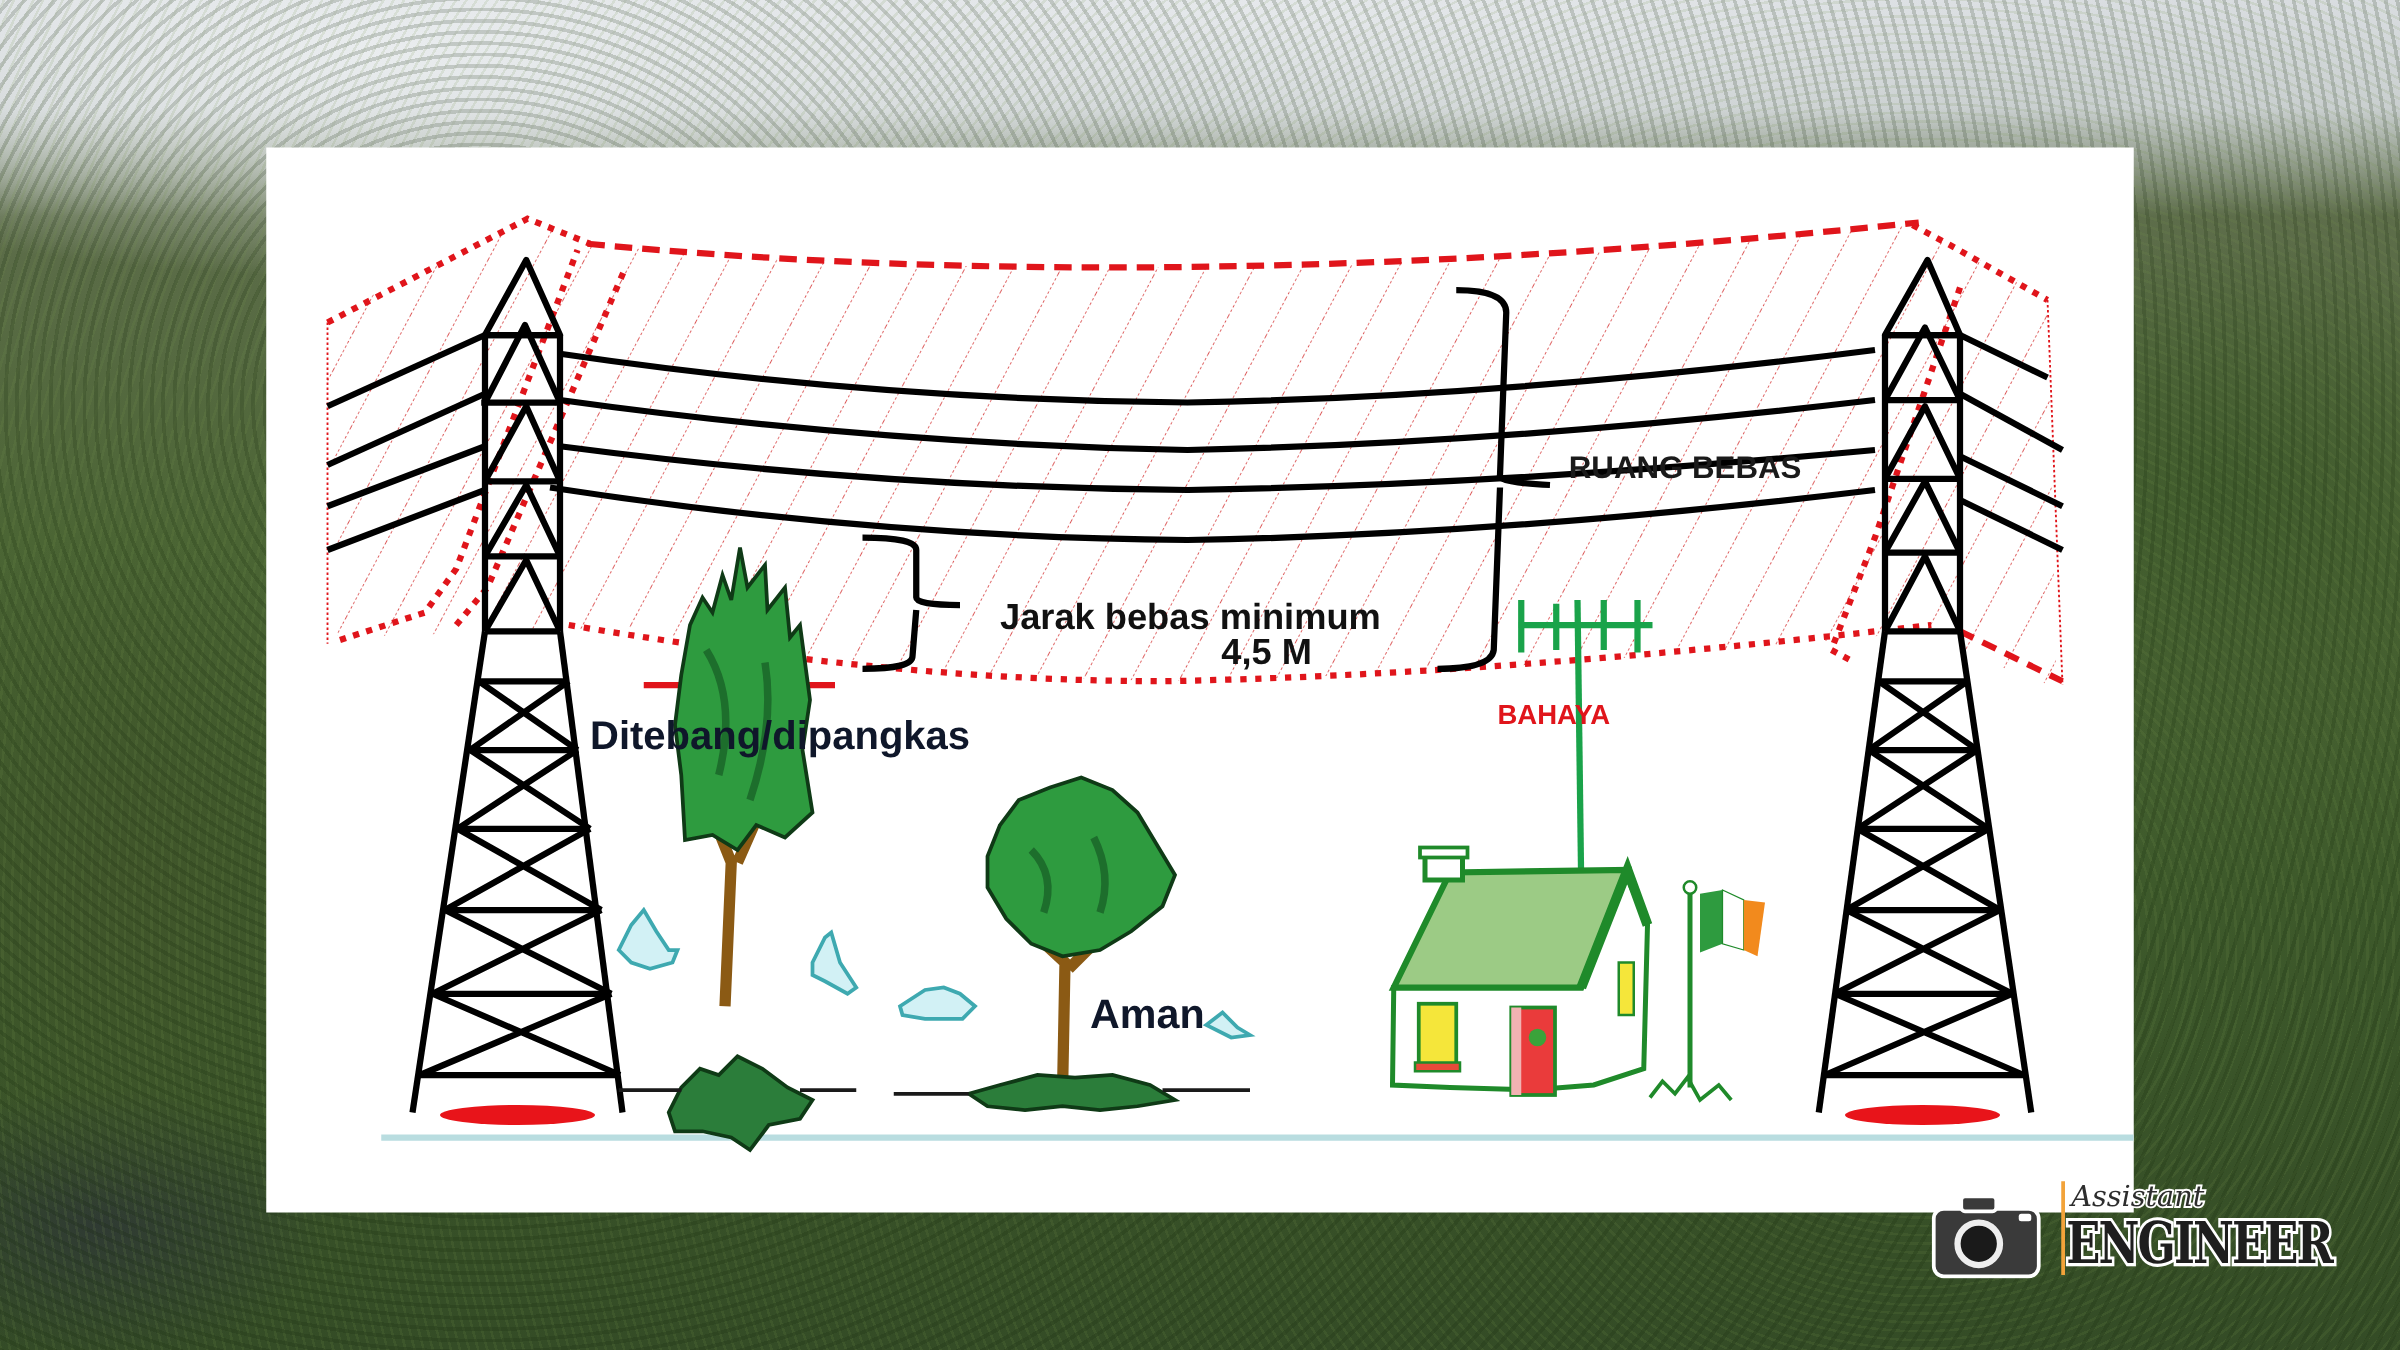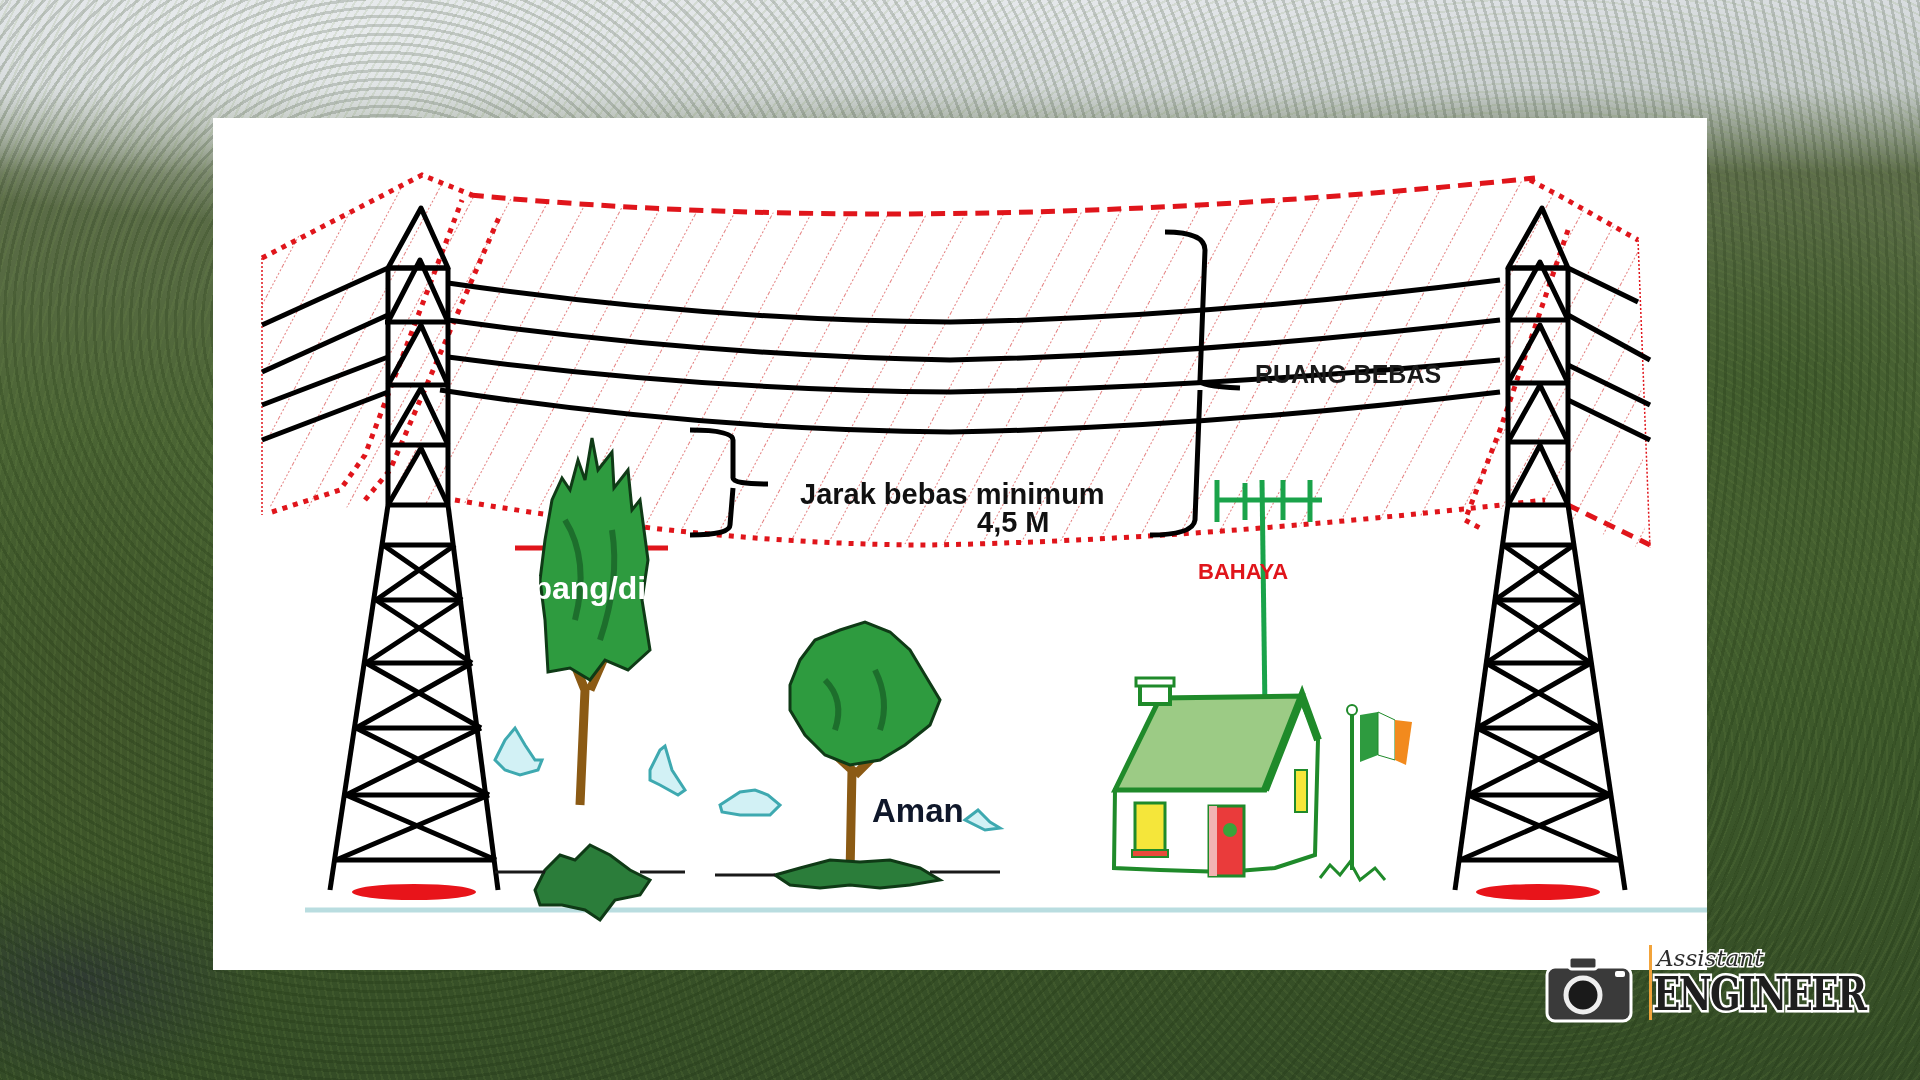--- a/index.html
+++ b/index.html
@@ -15,21 +15,21 @@
   .bg-texture{position:absolute;inset:0;opacity:.35;
     background-image:
       repeating-radial-gradient(circle at 20% 30%, rgba(20,40,10,.5) 0 3px, rgba(0,0,0,0) 3px 9px),
       repeating-radial-gradient(circle at 80% 70%, rgba(120,150,80,.4) 0 2px, rgba(0,0,0,0) 2px 7px);}
   .panel{position:absolute;left:213px;top:118px;width:1494px;height:852px;background:#ffffff;}
   svg.scene{position:absolute;left:0;top:0;width:1920px;height:1080px;}
   .lbl{position:absolute;font-weight:bold;white-space:nowrap;text-align:right;}
   .lbl-ruang{left:1255px;top:360px;font-size:25px;color:#1a1a1a;}
   .lbl-jarak{left:800px;top:478px;font-size:29px;color:#111;}
   .lbl-jarak2{left:953px;top:506px;font-size:29px;color:#111;margin-left:24px;}
-  .lbl-tebang{left:472px;top:570px;font-size:32px;color:#ffffff;}
+  .lbl-tebang{left:472px;top:570px;font-size:32px;color:#0f172a;}
   .lbl-bahaya{left:1198px;top:559px;font-size:22px;color:#e0151b;}
   .lbl-aman{left:872px;top:792px;font-size:33px;color:#0f172a;}
   .logo{position:absolute;left:1545px;top:945px;width:275px;height:82px;}
   .logo-cam{position:absolute;left:0;top:8px;width:88px;height:70px;}
   .logo-bar{position:absolute;left:104px;top:0;width:3px;height:75px;background:#f2a33a;}
   .logo-assistant{position:absolute;left:112px;top:0;font-family:"DejaVu Serif",serif;font-style:italic;font-size:23px;color:#2d2d2d;-webkit-text-stroke:3px #fff;paint-order:stroke fill;}
   .logo-engineer{position:absolute;left:108px;top:22px;font-family:"DejaVu Serif",serif;font-weight:bold;font-size:46px;letter-spacing:-2px;transform:scaleX(.78);transform-origin:left top;color:#1e1e1e;-webkit-text-stroke:5px #fff;paint-order:stroke fill;}
 </style>
 </head>
 <body>

